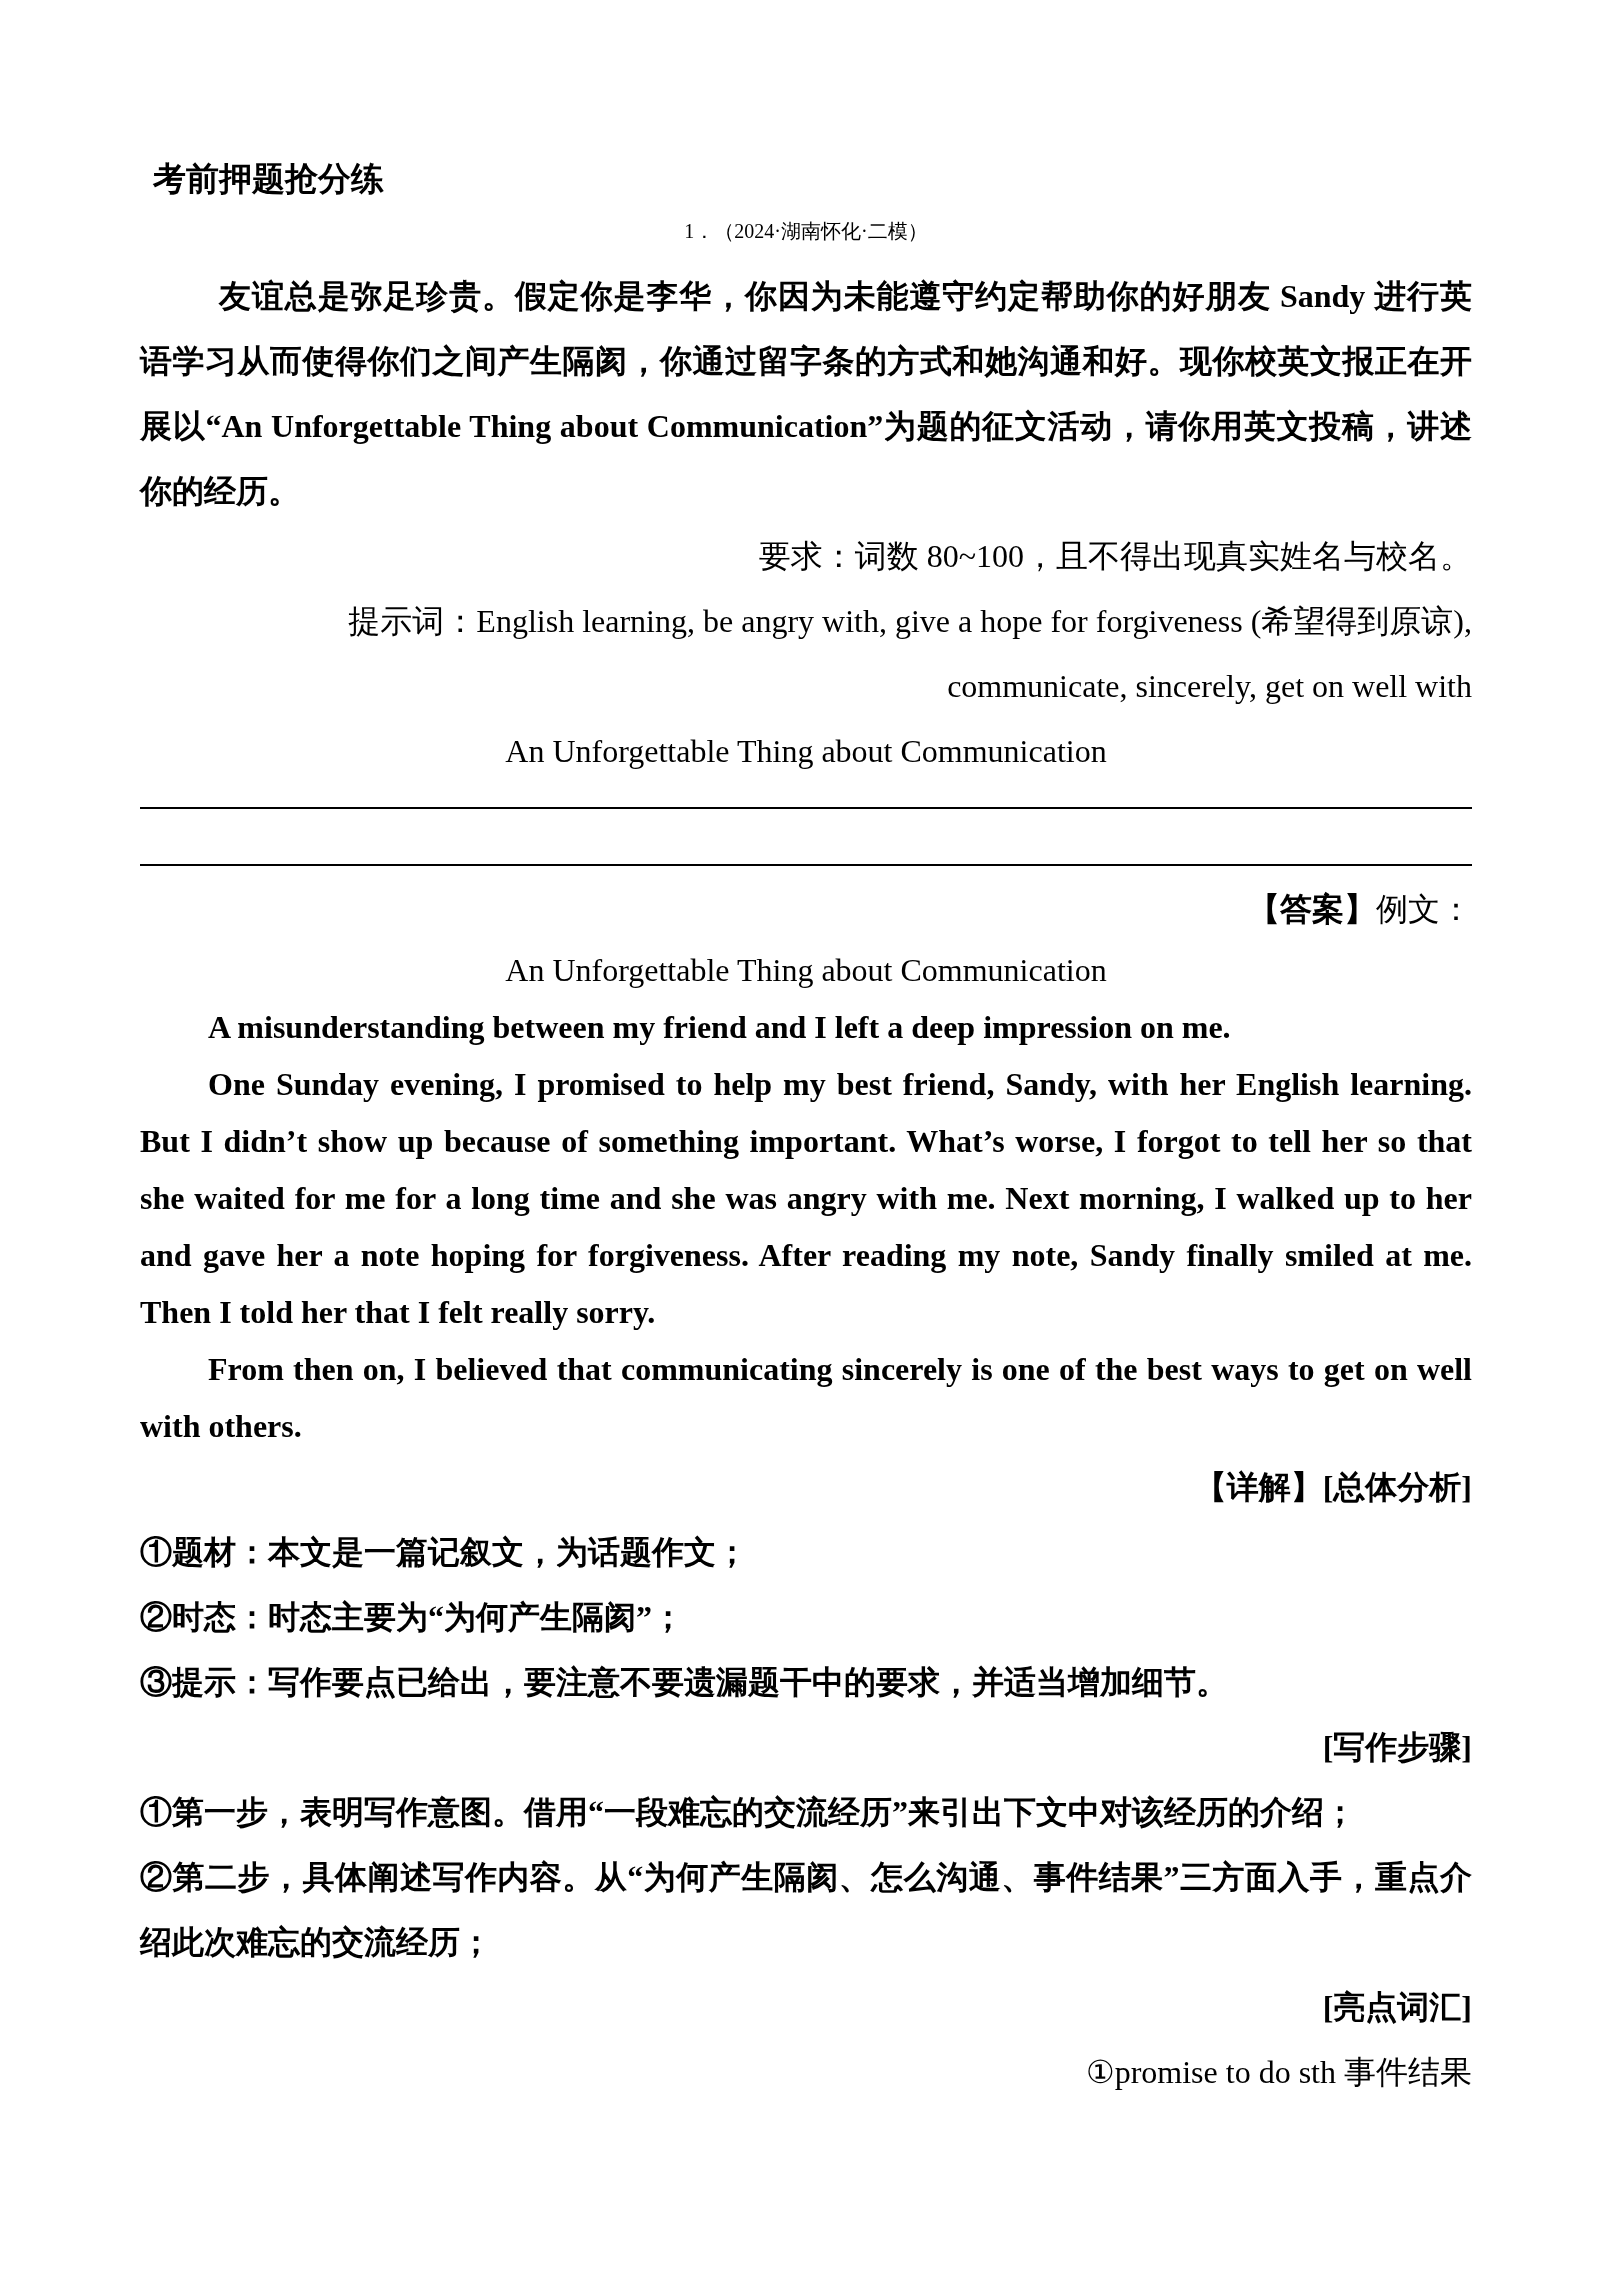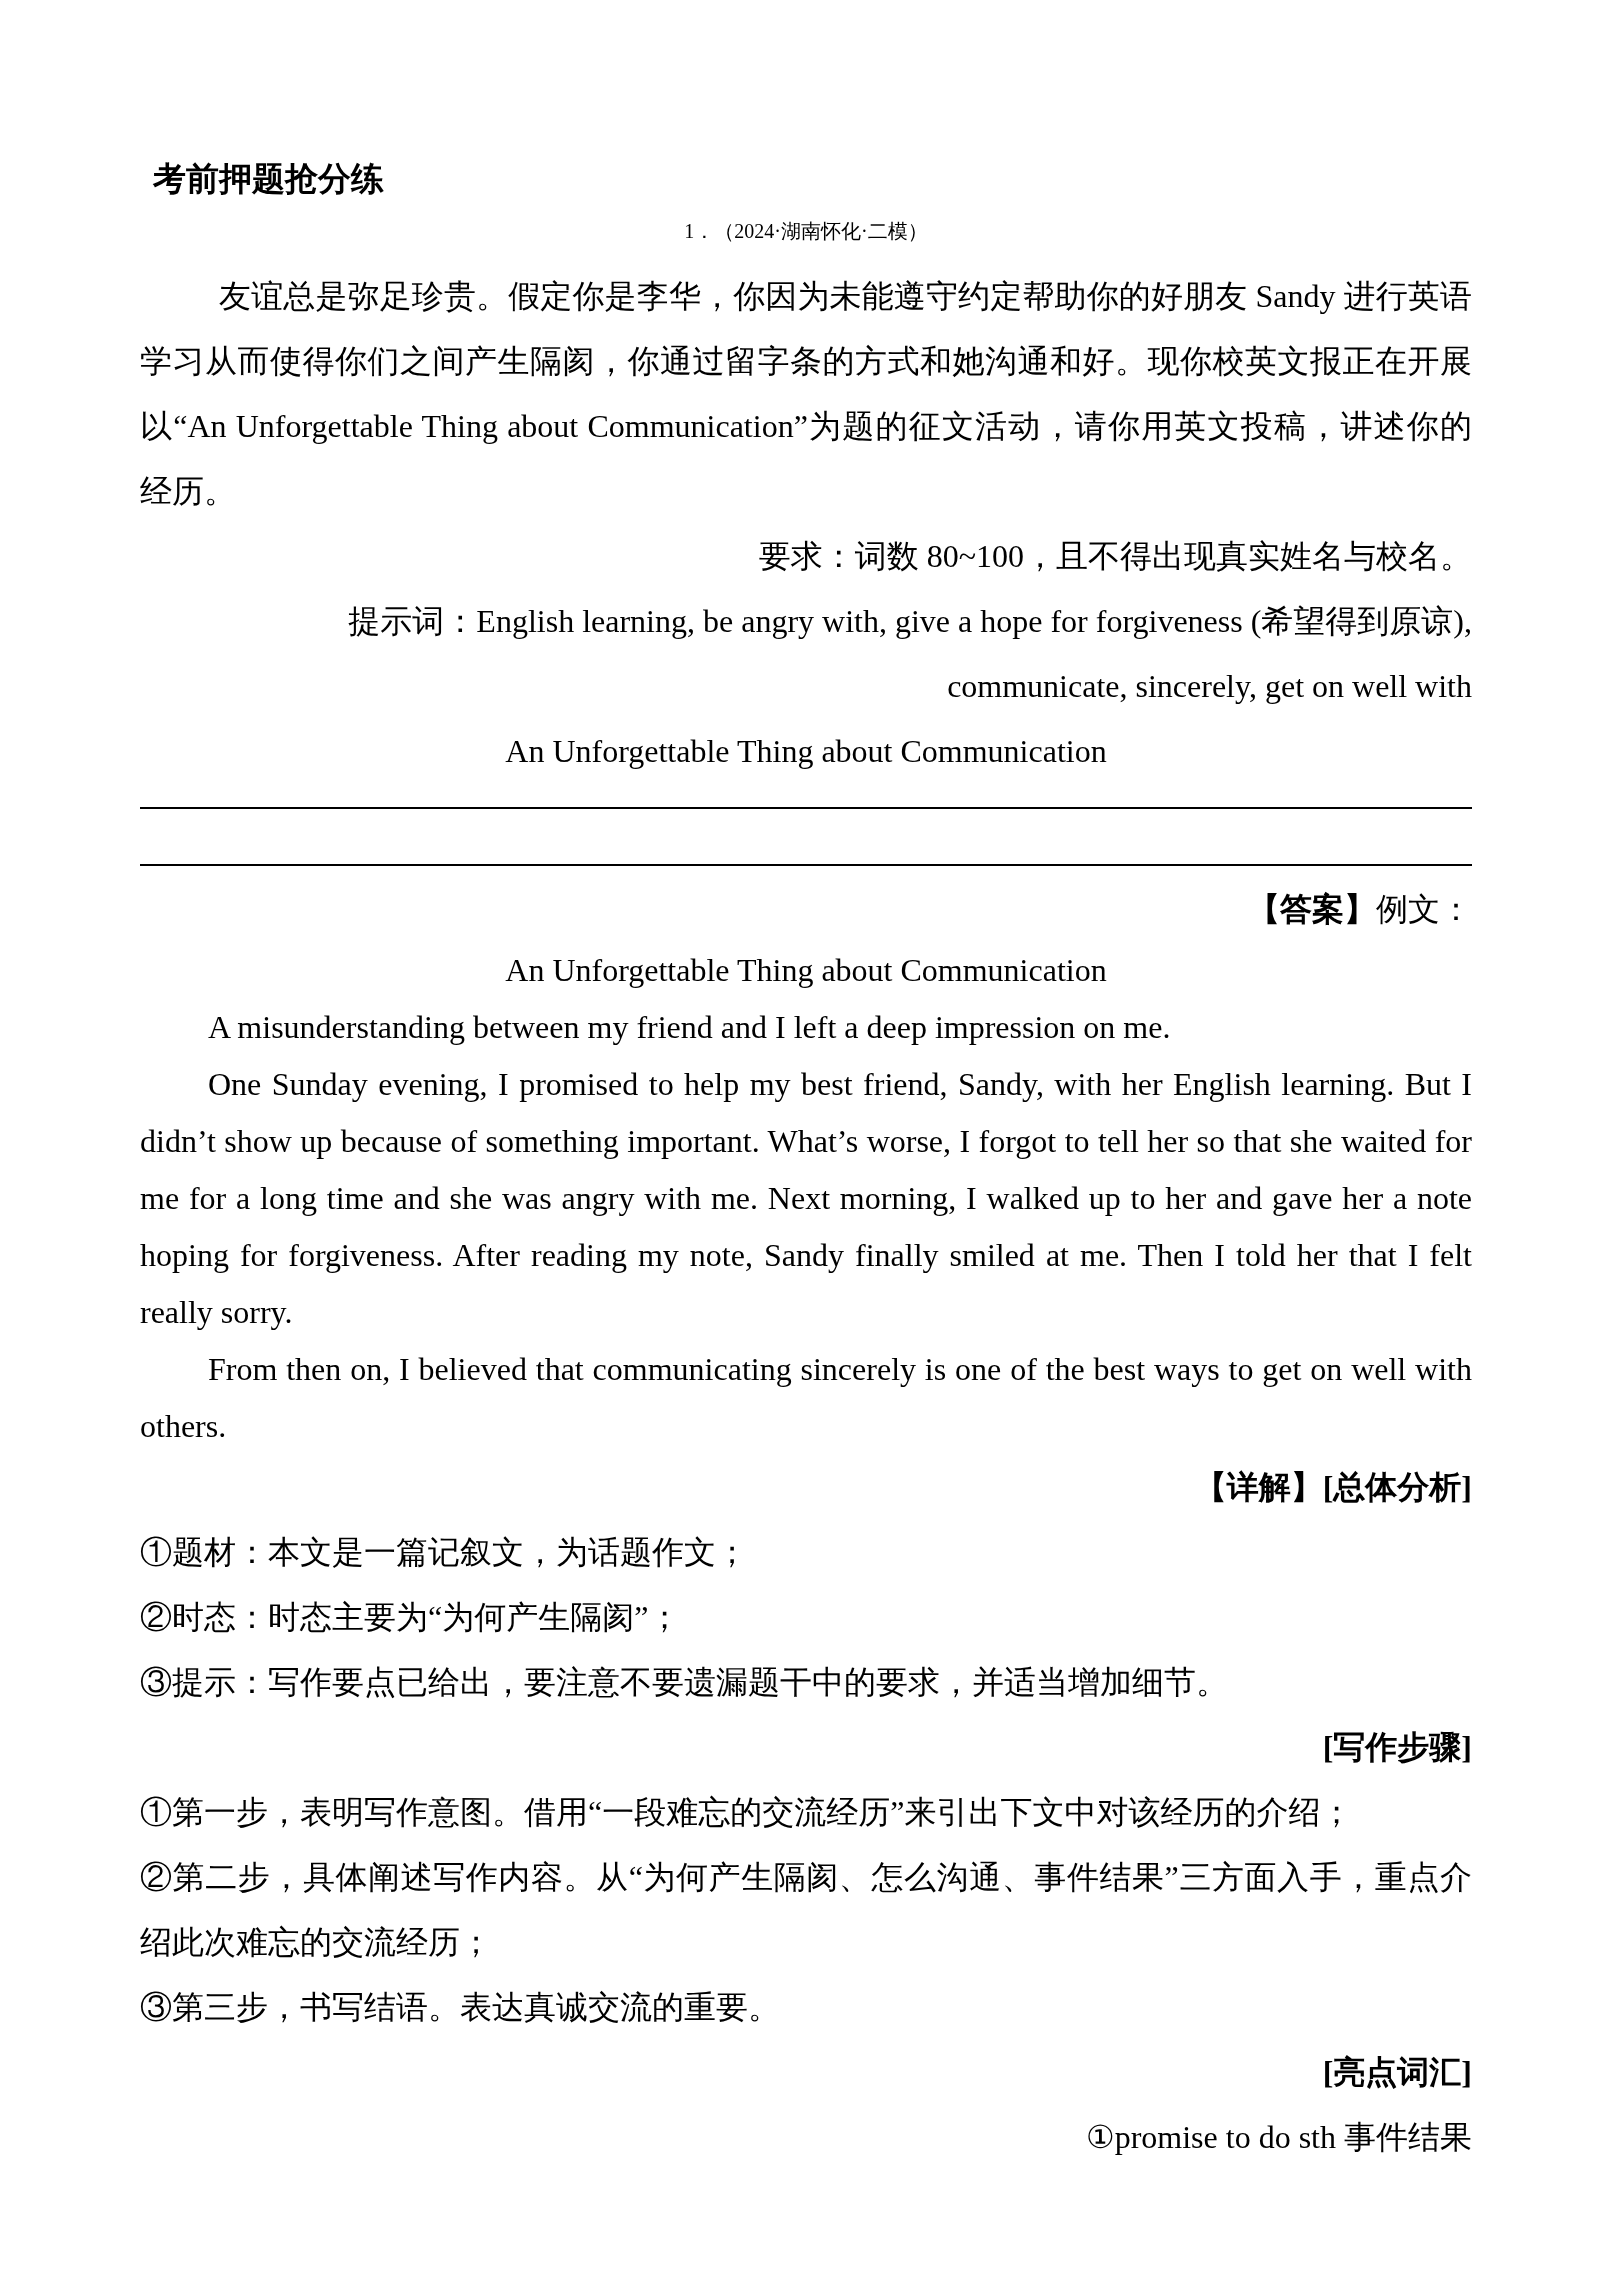--- a/index.html
+++ b/index.html
@@ -29,21 +29,21 @@
   }
   .zh {
     font-size: 32px;
     line-height: 65px;
     text-align: right;
   }
   .en {
     font-size: 32px;
     line-height: 57px;
   }
-  .justify { text-align: justify; text-justify: inter-ideograph; }
+  .justify { text-align: justify; text-justify: inter-ideograph; font-weight: bold; }
   .indent-zh { text-indent: 79px; }
   .indent-en { text-indent: 68px; }
   .center { text-align: center; }
   .hint-label {
     display: inline-block;
     width: 147px;
   }
   .hint-cont { padding-left: 147px; }
   .rule {
     height: 0;
@@ -88,21 +88,20 @@
     <div class="zh"><span class="b">【详解】</span><span class="b">[总体分析]</span></div>
 
     <div class="zh justify">①题材：本文是一篇记叙文，为话题作文；</div>
     <div class="zh justify">②时态：时态主要为“为何产生隔阂”；</div>
     <div class="zh justify">③提示：写作要点已给出，要注意不要遗漏题干中的要求，并适当增加细节。</div>
 
     <div class="zh b">[写作步骤]</div>
 
     <div class="zh justify">①第一步，表明写作意图。借用“一段难忘的交流经历”来引出下文中对该经历的介绍；</div>
     <div class="zh justify">②第二步，具体阐述写作内容。从“为何产生隔阂、怎么沟通、事件结果”三方面入手，重点介绍此次难忘的交流经历；</div>
-    <div class="zh justify">③第三步，书写结语。表达真诚交流的重要。</div>
 
     <div class="zh b">[亮点词汇]</div>
 
     <div class="zh">①promise to do sth  事件结果</div>
 
   </div>
 </div>
 
 
 </body></html>

